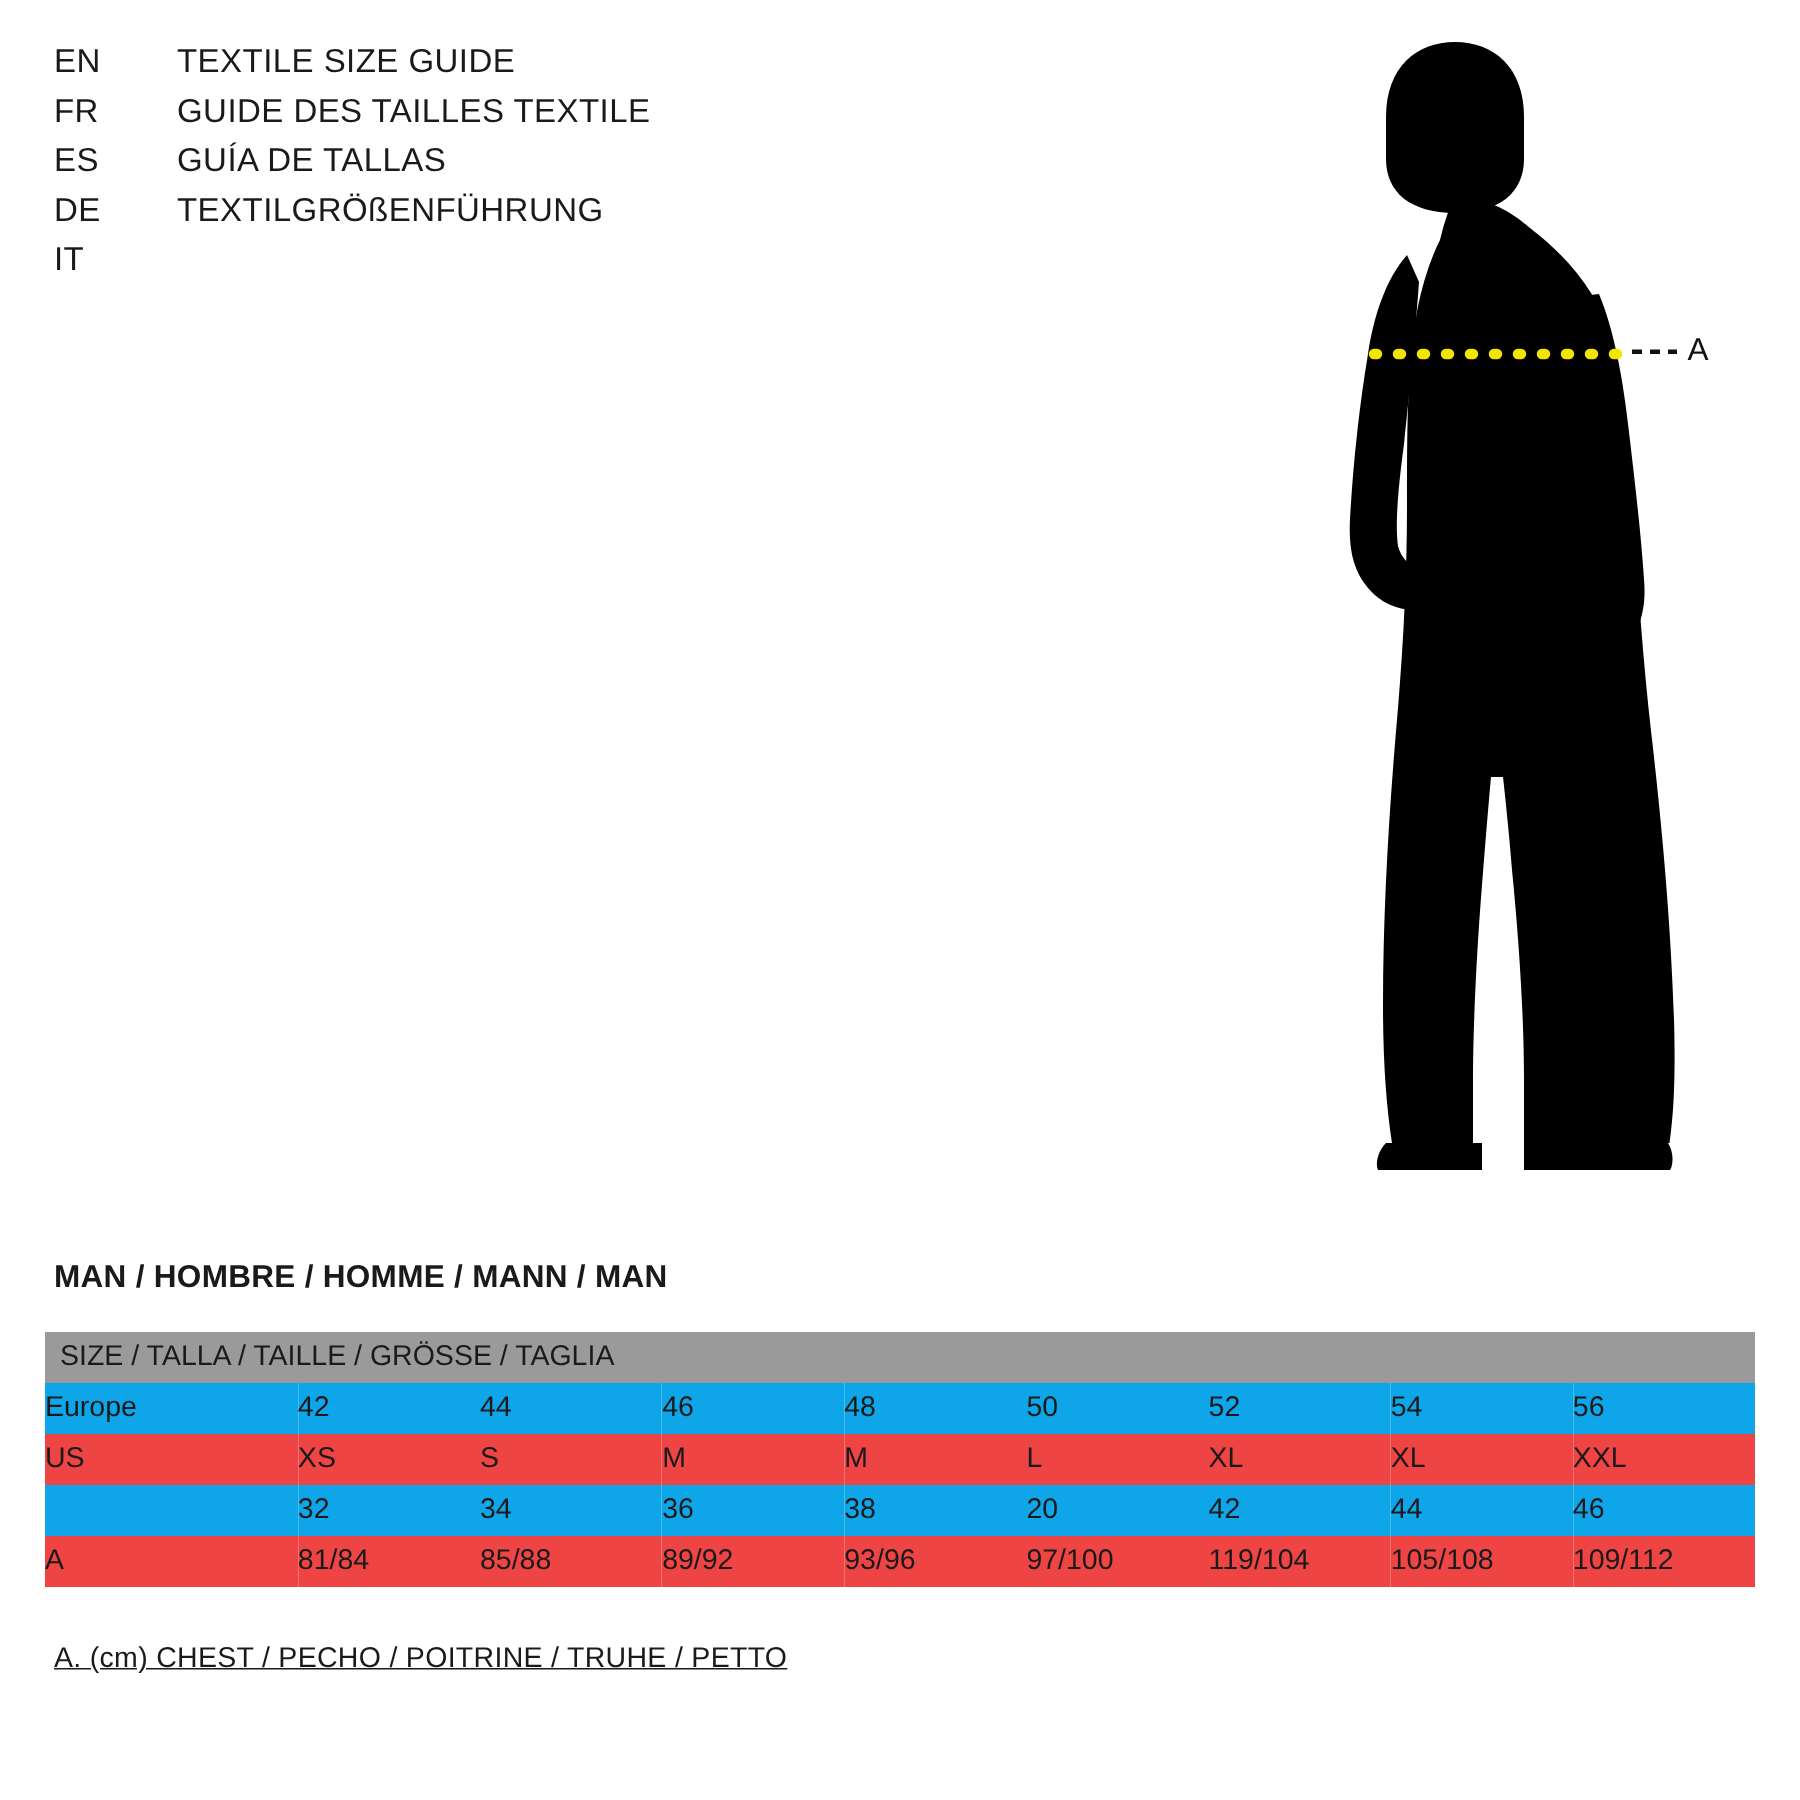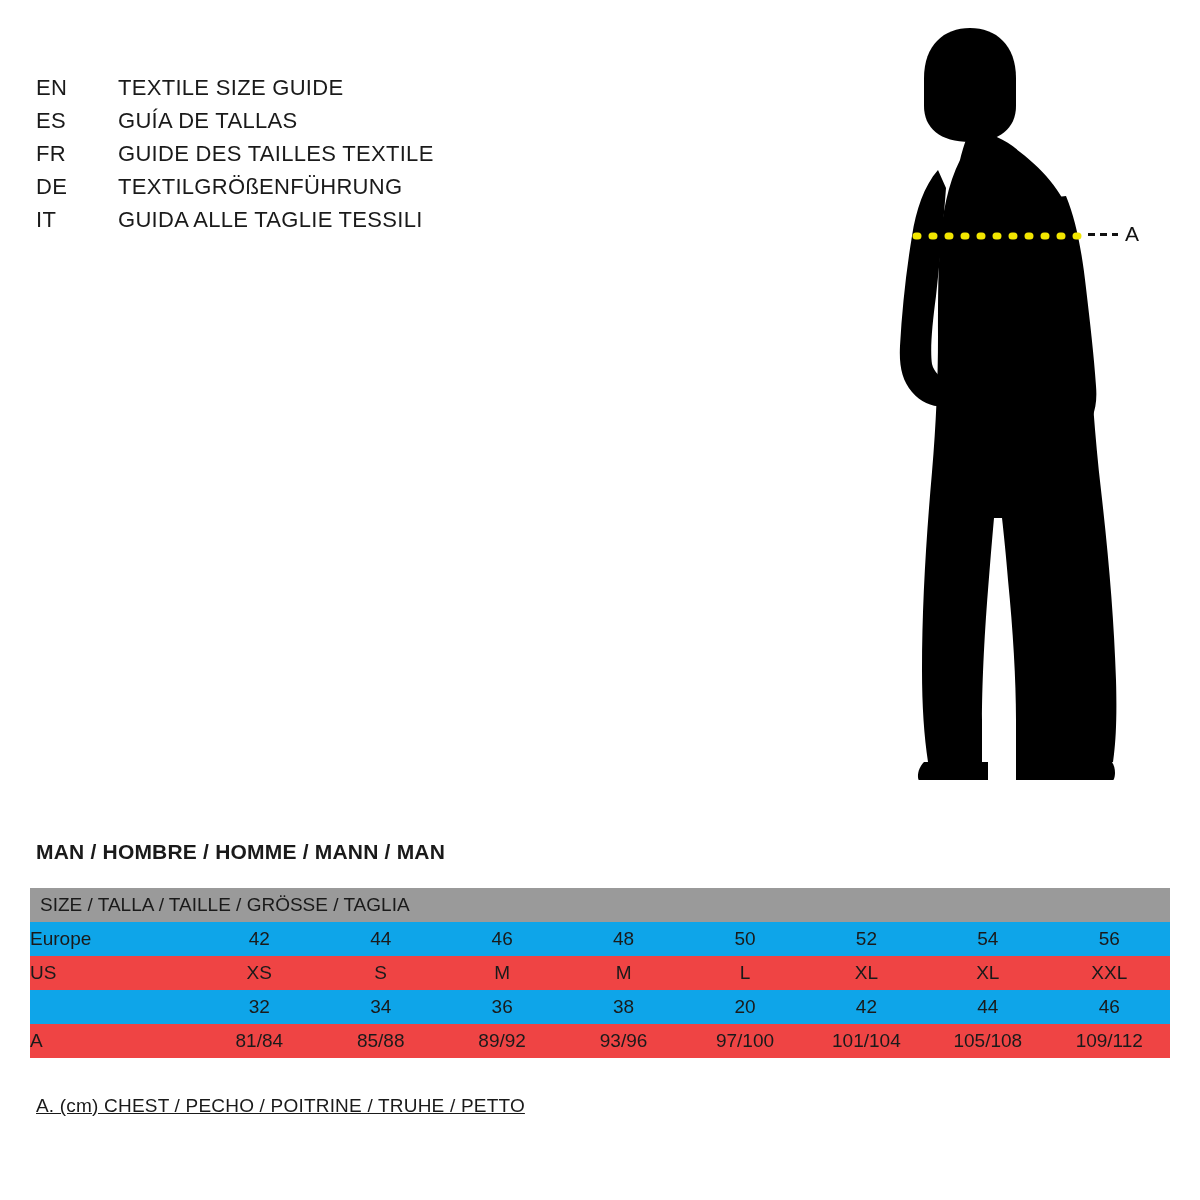--- a/index.html
+++ b/index.html
@@ -32,21 +32,20 @@
     display: flex;
     align-items: baseline;
     height: 33px;
     font-size: 22px;
     letter-spacing: 0.3px;
   }
   .lang-code {
     width: 82px;
     flex: 0 0 82px;
     font-size: 22px;
-    margin-top: 47px;
   }
   .lang-text {
     font-size: 22px;
   }
 
   
   .cat-block {
     position: absolute;
     left: 36px;
     top: 218px;
@@ -122,21 +121,20 @@
   .row-light td { background: #0ea5e9; }
   .row-dark  td { background: #ef4444; }
 
   td.label-cell {
     width: 168px;
     padding-left: 10px;
     text-align: left;
     font-size: 19px;
   }
   td.val-cell {
-    text-align: center;
     font-size: 19px;
     width: 121px;
   }
 
   .footnote {
     position: absolute;
     left: 36px;
     top: 1095px;
     font-size: 19px;
     letter-spacing: 0.2px;
@@ -147,34 +145,33 @@
 <body>
 
 <div class="page">
 
   <div class="lang-block">
     <div class="lang-row">
       <span class="lang-code">EN</span>
       <span class="lang-text">TEXTILE SIZE GUIDE</span>
     </div>
     <div class="lang-row">
+      <span class="lang-code">FR</span>
+      <span class="lang-text">GUIDE DES TAILLES TEXTILE</span>
+    </div>
+    <div class="lang-row">
       <span class="lang-code">ES</span>
       <span class="lang-text">GUÍA DE TALLAS</span>
     </div>
     <div class="lang-row">
-      <span class="lang-code">FR</span>
-      <span class="lang-text">GUIDE DES TAILLES TEXTILE</span>
-    </div>
-    <div class="lang-row">
       <span class="lang-code">DE</span>
       <span class="lang-text">TEXTILGRÖßENFÜHRUNG</span>
     </div>
     <div class="lang-row">
       <span class="lang-code">IT</span>
-      <span class="lang-text">GUIDA ALLE TAGLIE TESSILI</span>
     </div>
   </div>
 
 
   <div class="figure">
     <svg width="360" height="760" viewBox="0 0 360 760" xmlns="http://www.w3.org/2000/svg">
       <g fill="#000000">
 
         <path d="M104 58 C104 25 124 8 150 8 C176 8 196 25 196 58 L196 86 C196 108 180 122 150 122 C120 122 104 108 104 86 Z"></path>
 
@@ -282,21 +279,21 @@
         <td class="val-cell">46</td>
       </tr>
 
       <tr class="row-dark">
         <td class="label-cell">A</td>
         <td class="val-cell">81/84</td>
         <td class="val-cell">85/88</td>
         <td class="val-cell">89/92</td>
         <td class="val-cell">93/96</td>
         <td class="val-cell">97/100</td>
-        <td class="val-cell">101/104</td>
+        <td class="val-cell">119/104</td>
         <td class="val-cell">105/108</td>
         <td class="val-cell">109/112</td>
       </tr>
     </tbody>
   </table>
 
   <div class="footnote">A. (cm) CHEST / PECHO / POITRINE / TRUHE / PETTO</div>
 
 </div>
 

